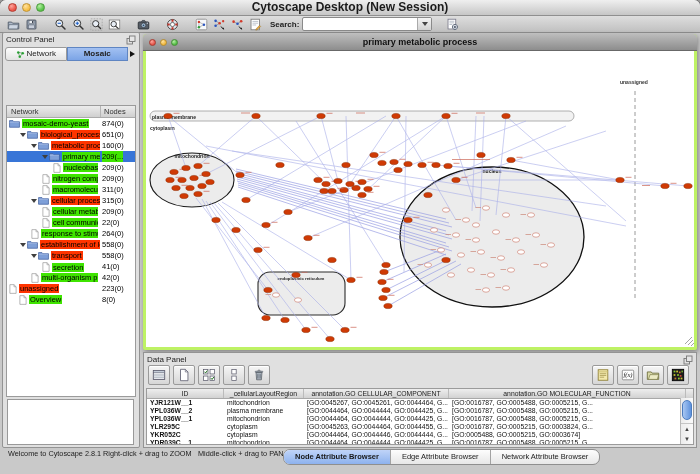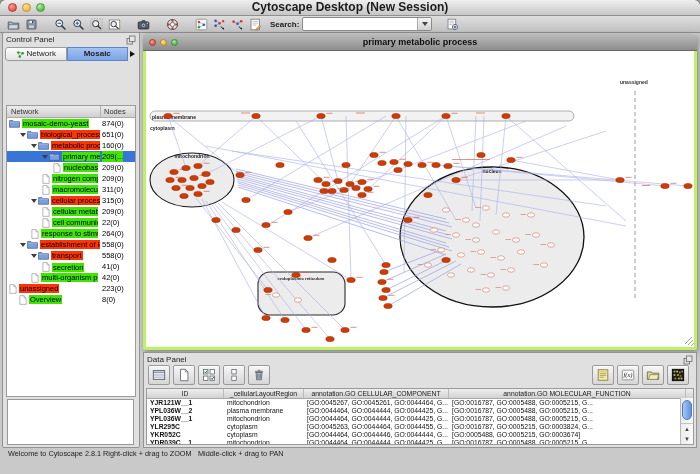--- a/index.html
+++ b/index.html
@@ -808,18 +808,23 @@
         </div>
       <div class="dp-scroll">
         <div class="dp-thumb"></div>
         <div class="dp-sarrow sa-up">▲</div>
         <div class="dp-sarrow sa-dn">▼</div>
       </div>
     </div>
   </div>
 
   <div class="statusbar">
+    <div class="bottom-tabs" id="bottom-tabs">
+        <span class="seg sel">Node Attribute Browser</span>
+        <span class="seg">Edge Attribute Browser</span>
+        <span class="seg">Network Attribute Browser</span>
+      </div>
     <span class="status-text st-welcome">Welcome to Cytoscape 2.8.1</span>
     <span class="status-text st-zoom">Right-click + drag to ZOOM</span>
     <span class="status-text st-pan">Middle-click + drag to PAN</span>
   </div>
 
 </div>
 
 </body></html>

